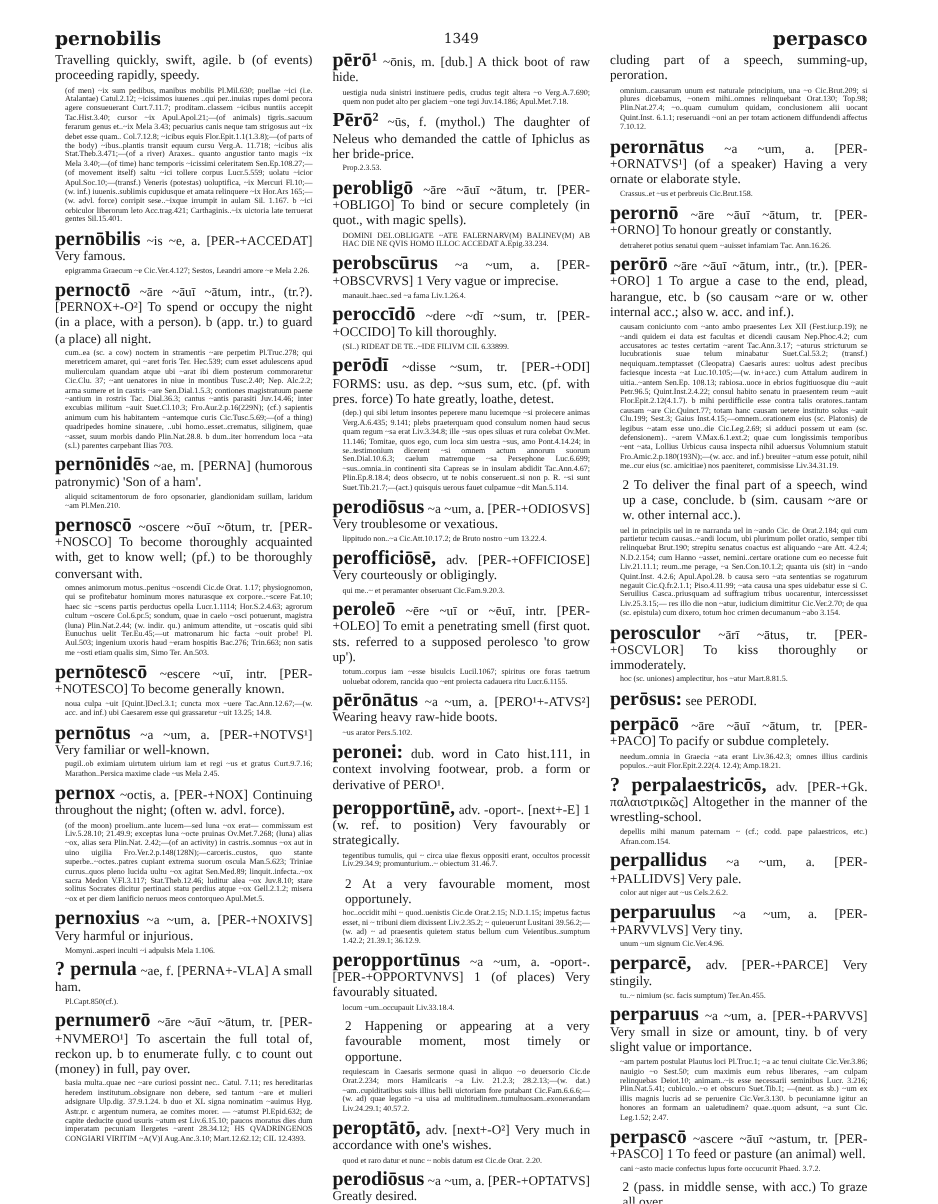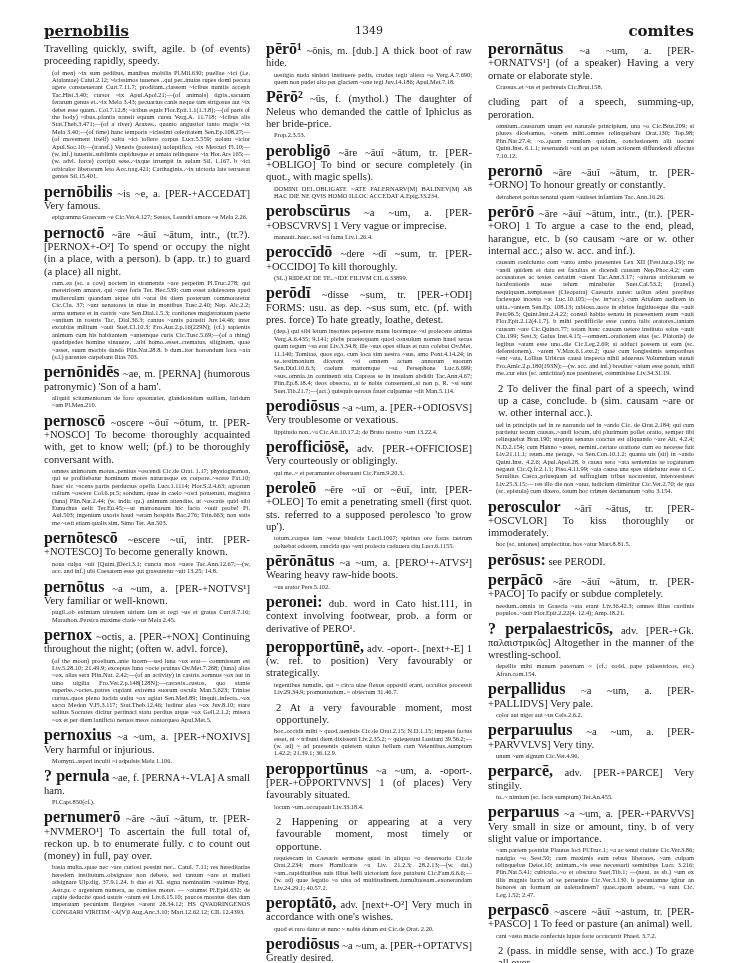--- a/index.html
+++ b/index.html
@@ -1,37 +1,37 @@
 <!DOCTYPE html>
 <html><head>
 <meta charset="utf-8">
 <style>
   html, body { margin: 0; padding: 0; background: #ffffff; }
   body { width: 750px; height: 963px; overflow: hidden; font-family: "DejaVu Serif", "Liberation Serif", serif; color: #1a1a1a; }
   .page { position: relative; width: 750px; height: 963px; }
   .header { position: absolute; top: 22px; left: 44px; right: 56px; height: 20px; }
-  .hw-left { position: absolute; left: 0; top: 0; font-weight: bold; font-size: 15px; text-decoration: underline; }
+  .hw-left { position: absolute; left: 0; top: 0; font-weight: bold; font-size: 15px; }
   .pagenum { position: absolute; left: 0; right: 0; text-align: center; top: 2px; font-size: 11px; }
   .hw-right { position: absolute; right: 0; top: 0; font-weight: bold; font-size: 15px; }
   .cols { position: absolute; top: 43px; left: 44px; width: 650px; display: flex; gap: 16px; }
   .col { width: 206px; font-family: "Liberation Serif", serif; }
   .entry { margin: 0 0 6px 0; }
   .def { font-size: 10.6px; line-height: 12.3px; text-align: justify; margin: 0; }
   .hw { font-weight: bold; font-size: 16px; }
   .sub { margin-left: 10px; }
   .cit { font-size: 6.4px; line-height: 7.4px; text-align: justify; margin: 1px 0 0 0; padding-left: 8px; text-indent: 0; color: #222; }
 </style>
 </head>
 <body>
 
 <div class="page">
   <div class="header">
     <span class="hw-left">pernobilis</span>
     <span class="pagenum">1349</span>
-    <span class="hw-right">comites</span>
+    <span class="hw-right">perpasco</span>
   </div>
 
   <div class="cols">
     <div class="col">
         <div class="entry">
           <p class="def"><span>Travelling quickly, swift, agile. b (of events) proceeding rapidly, speedy.</span></p>
           <p class="cit">(of men) ~ix sum pedibus, manibus mobilis Pl.Mil.630; puellae ~ici (i.e. Atalantae) Catul.2.12; ~icissimos iuuenes ..qui per..inuias rupes domi pecora agere consueuerant Curt.7.11.7; proditam..classem ~icibus nuntiis accepit Tac.Hist.3.40; cursor ~ix Apul.Apol.21;—(of animals) tigris..sacuum ferarum genus et..~ix Mela 3.43; pecuarius canis neque tam strigosus aut ~ix debet esse quam.. Col.7.12.8; ~icibus equis Flor.Epit.1.1(1.3.8);—(of parts of the body) ~ibus..plantis transit equum cursu Verg.A. 11.718; ~icibus alis Stat.Theb.3.471;—(of a river) Araxes.. quanto angustior tanto magis ~ix Mela 3.40;—(of time) hanc temporis ~icissimi celeritatem Sen.Ep.108.27;—(of movement itself) saltu ~ici tollere corpus Lucr.5.559; uolatu ~icior Apul.Soc.10;—(transf.) Veneris (potestas) uoluptifica, ~ix Mercuri Fl.10;—(w. inf.) iuuenis..sublimis cupidusque et amata relinquere ~ix Hor.Ars 165;—(w. advl. force) corripit sese..~ixque irrumpit in aulam Sil. 1.167. b ~ici orbiculor liberorum leto Acc.trag.421; Carthaginis..~ix uictoria late terruerat gentes Sil.15.401.</p>
         </div>
         <div class="entry">
           <p class="def"><span class="hw">pernōbilis</span> <span class="gram">~is ~e, a. [PER-+ACCEDAT]</span> <span>Very famous.</span></p>
@@ -138,26 +138,26 @@
           <p class="def"><span class="hw">peroptātō,</span> <span class="gram">adv. [next+-O²]</span> <span>Very much in accordance with one's wishes.</span></p>
           <p class="cit">quod et raro datur et nunc ~ nobis datum est Cic.de Orat. 2.20.</p>
         </div>
         <div class="entry">
           <p class="def"><span class="hw">perodiōsus</span> <span class="gram">~a ~um, a. [PER-+OPTATVS]</span> <span>Greatly desired.</span></p>
           <p class="cit">inluxit dies mihi..~us Cic.Pis.fr.1.</p>
         </div>
       </div>
     <div class="col">
         <div class="entry">
+          <p class="def"><span>cluding part of a speech, summing-up, peroration.</span></p>
+          <p class="cit">omnium..causarum unum est naturale principium, una ~o Cic.Brut.209; si plures dicebamus, ~onem mihi..omnes relinquebant Orat.130; Top.98; Plin.Nat.27.4; ~o..quam cumulum quidam, conclusionem alii uocant Quint.Inst. 6.1.1; reseruandi ~oni an per totam actionem diffundendi affectus 7.10.12.</p>
+        </div>
+        <div class="entry">
           <p class="def"><span class="hw">perornātus</span> <span class="gram">~a ~um, a. [PER-+ORNATVS¹]</span> <span>(of a speaker) Having a very ornate or elaborate style.</span></p>
           <p class="cit">Crassus..et ~us et perbreuis Cic.Brut.158.</p>
-        </div>
-        <div class="entry">
-          <p class="def"><span>cluding part of a speech, summing-up, peroration.</span></p>
-          <p class="cit">omnium..causarum unum est naturale principium, una ~o Cic.Brut.209; si plures dicebamus, ~onem mihi..omnes relinquebant Orat.130; Top.98; Plin.Nat.27.4; ~o..quam cumulum quidam, conclusionem alii uocant Quint.Inst. 6.1.1; reseruandi ~oni an per totam actionem diffundendi affectus 7.10.12.</p>
         </div>
         <div class="entry">
           <p class="def"><span class="hw">perornō</span> <span class="gram">~āre ~āuī ~ātum, tr. [PER-+ORNO]</span> <span>To honour greatly or constantly.</span></p>
           <p class="cit">detraheret potius senatui quem ~auisset infamiam Tac. Ann.16.26.</p>
         </div>
         <div class="entry">
           <p class="def"><span class="hw">perōrō</span> <span class="gram">~āre ~āuī ~ātum, intr., (tr.). [PER-+ORO]</span> <span>1 To argue a case to the end, plead, harangue, etc. b (so causam ~are or w. other internal acc.; also w. acc. and inf.).</span></p>
           <p class="cit">causam coniciunto com ~anto ambo praesentes Lex XII (Fest.iur.p.19); ne ~andi quidem ei data est facultas et dicendi causam Nep.Phoc.4.2; cum accusatores ac testes certatim ~arent Tac.Ann.3.17; ~aturus stricturum se lucubrationis suae telum minabatur Suet.Cal.53.2; (transf.) nequiquam..temptasset (Cleopatra) Caesaris aures: uoltus adest precibus faciesque incesta ~at Luc.10.105;—(w. in+acc.) cum Attalum audirem in uitia..~antem Sen.Ep. 108.13; rabiosa..uoce in ebrios fugitiuosque diu ~auit Petr.96.5; Quint.Inst.2.4.22; consul habito senatu in praesentem reum ~auit Flor.Epit.2.12(4.1.7). b mihi perdifficile esse contra talis oratores..tantam causam ~are Cic.Quinct.77; totam hanc causam uetere instituto solus ~auit Clu.199; Sest.3; Gaius Inst.4.15;—omnem..orationem eius (sc. Platonis) de legibus ~atam esse uno..die Cic.Leg.2.69; si adduci possem ut eam (sc. defensionem).. ~arem V.Max.6.1.ext.2; quae cum longissimis temporibus ~ent ~ata, Lollius Urbicus causa inspecta nihil aduersus Volumnium statuit Fro.Amic.2.p.180(193N);—(w. acc. and inf.) breuiter ~atum esse potuit, nihil me..cur eius (sc. amicitiae) nos paeniteret, commisisse Liv.34.31.19.</p>
         </div>
         <div class="entry">

